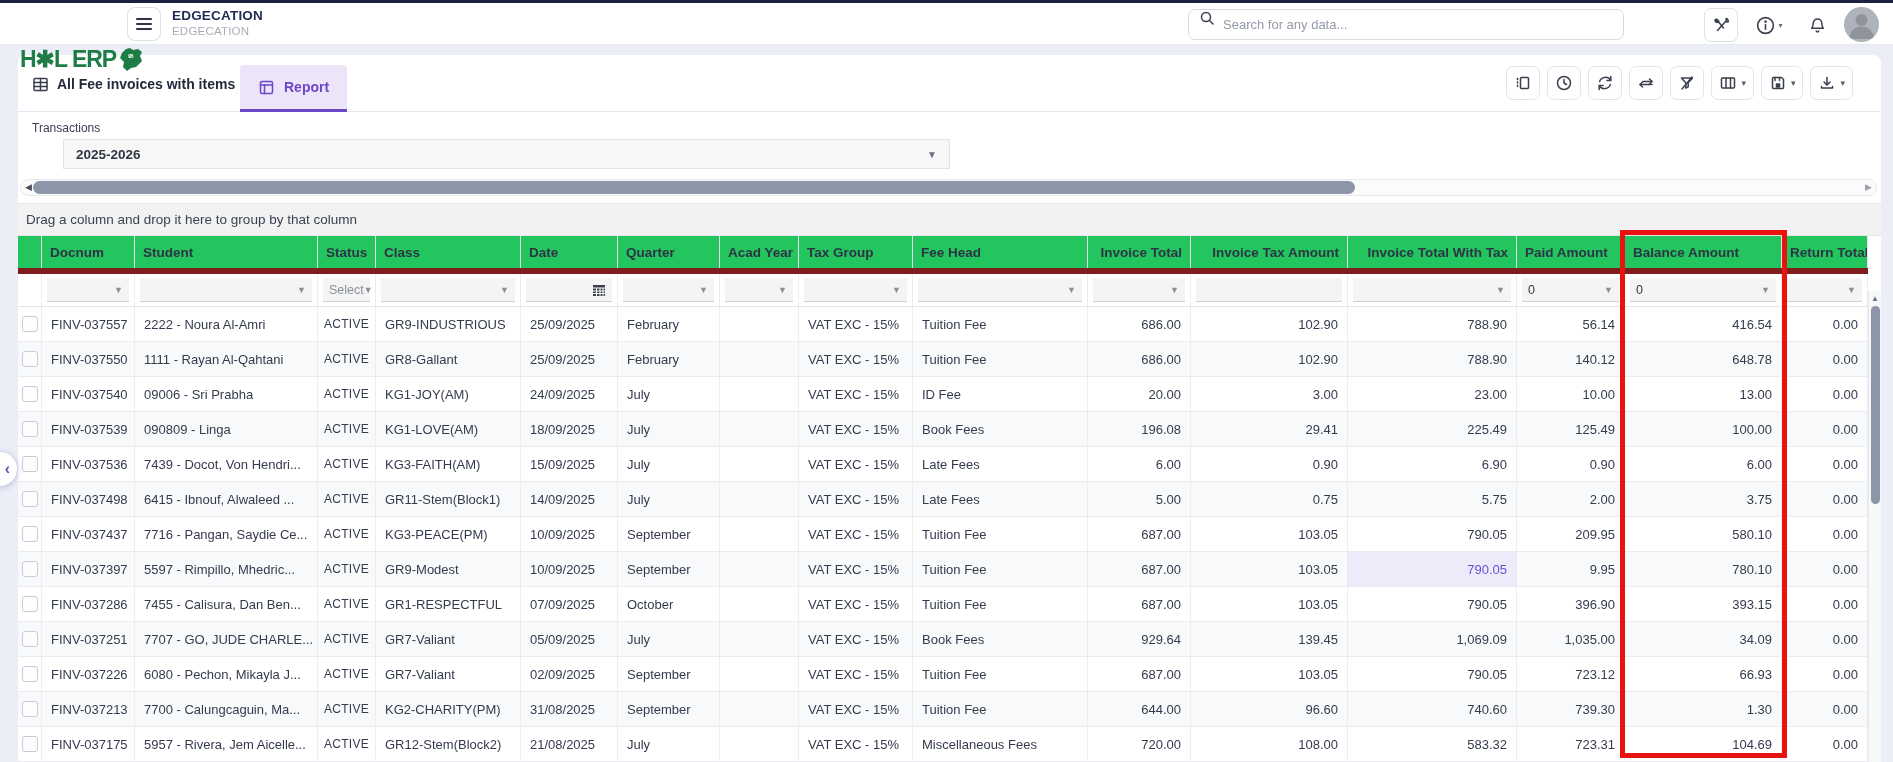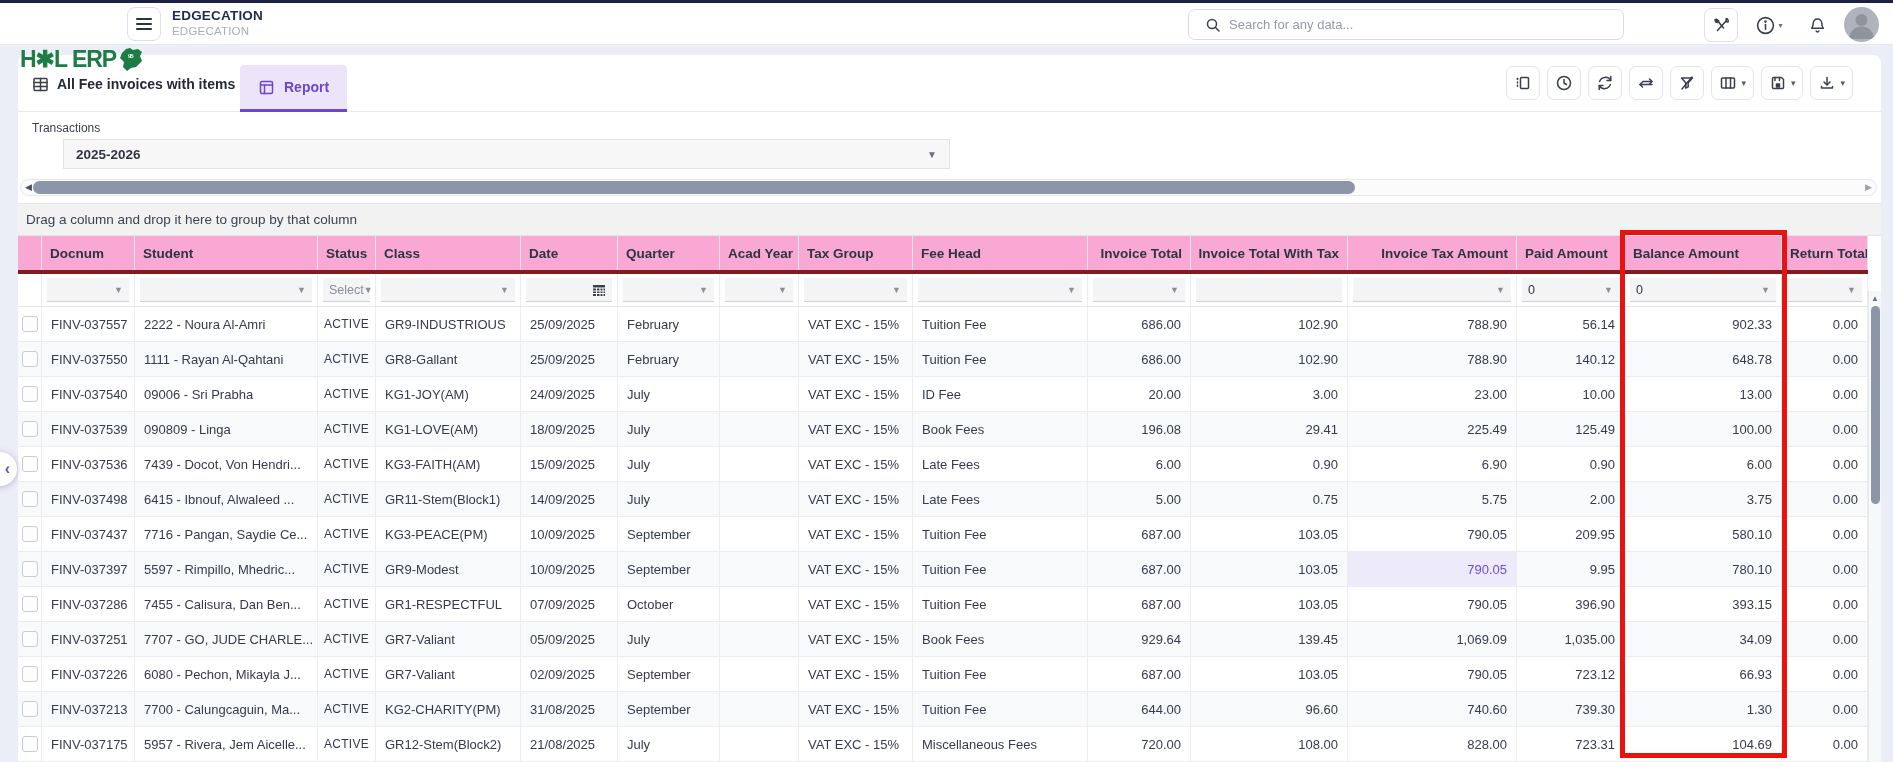--- a/index.html
+++ b/index.html
@@ -19,21 +19,21 @@
   .logo svg { vertical-align:-4px; margin-left:2px;}
   .hamburger { position:absolute; left:127px; top:4px; width:34px; height:34px; background:#fff;
                border:1px solid #dcdfe7; border-radius:8px; display:flex; flex-direction:column;
                justify-content:center; gap:3px; align-items:center; cursor:pointer;}
   .hamburger i { display:block; width:16px; height:2px; background:#2e3342; border-radius:1px;}
   .titleblock { position:absolute; left:172px; top:5px;}
   .titleblock .t1 { font-size:13.5px; font-weight:bold; color:#1f2b50; letter-spacing:.2px;}
   .titleblock .t2 { font-size:11.5px; color:#a7adb9; margin-top:2px; letter-spacing:.2px;}
   .searchbox { position:absolute; left:1188px; top:6px; width:436px; height:31px;
                border:1px solid #d8dbe3; border-radius:7px; background:#fff;
-               display:flex; align-items:center; padding:0 16px; gap:8px;}
+               display:flex; padding:0 10px; gap:8px;}
   .searchbox input { border:none; outline:none; flex:1; font-size:13px; color:#3a4050;
                      font-family:"Liberation Sans", sans-serif; background:transparent;}
   .searchbox input::placeholder { color:#939aa9;}
   .hdr-ico { position:absolute; top:5px; display:flex; align-items:center; justify-content:center; cursor:pointer;}
   .tools-btn { left:1704px; width:34px; height:34px; border:1px solid #dcdfe7; border-radius:7px; background:#fff;}
   .info-btn  { left:1752px; width:34px; height:34px;}
   .bell-btn  { left:1802px; width:30px; height:34px;}
   .avatar    { left:1844px; top:4px; width:35px; height:35px; border-radius:50%; background:#aeb3bc; overflow:hidden;}
   .mini-caret { font-size:8px; color:#6b7184; margin-left:2px;}
   
@@ -65,21 +65,21 @@
   .hscroll .rarr { position:absolute; right:4px; top:2px; font-size:9px; color:#9aa0ac;}
   .hscroll .thumb { position:absolute; left:12px; top:1px; width:1322px; height:13px;
                     background:#8d95a8; border-radius:7px; cursor:grab;}
   
   .grouphint { position:absolute; left:0; top:148px; width:100%; height:33px; background:#f2f2f3;
                border-top:1px solid #e7e7ea; border-bottom:1px solid #e3e4e8;
                display:flex; align-items:center; padding-left:8px; font-size:13.5px; color:#3c4254;}
   
   .grid { position:absolute; left:0; top:181px; width:1850px;}
   .tr { display:grid; grid-template-columns:var(--cols);}
-  .thead { height:38px; background:#f9a8d4; border-bottom:4px solid #7f1d1d;}
+  .thead { height:38px; background:#22c55e; border-bottom:6px solid #7f1d1d;}
   .th { display:flex; align-items:center; padding:0 8px; font-size:13.5px; font-weight:bold;
         color:#2e3445; border-right:1px solid #e6e6ea; white-space:nowrap; overflow:hidden; cursor:pointer;}
   .fr { height:33px; background:#fff; border-bottom:1px solid #e4e5e9;}
   .fc { position:relative; border-right:1px solid #ececef; padding:4px 5px; cursor:pointer;}
   .fbox { height:24px; background:#f4f4f5; border-bottom:1px solid #cfd1d6; display:flex;
           align-items:center; padding:0 6px; font-size:12.5px; color:#2f3542;}
   .fbox .ph { color:#8a8f9c;}
   .fbox .caret { margin-left:auto; font-size:9px; color:#8a8f9c;}
   .fbox .cal { margin-left:auto; display:flex;}
   .drow { height:35px; border-bottom:1px solid #eaebef; background:#fff;}
@@ -270,22 +270,22 @@
         <div class="th">Docnum</div>
         <div class="th">Student</div>
         <div class="th th-c">Status</div>
         <div class="th">Class</div>
         <div class="th">Date</div>
         <div class="th">Quarter</div>
         <div class="th">Acad Year</div>
         <div class="th">Tax Group</div>
         <div class="th">Fee Head</div>
         <div class="th th-r">Invoice Total</div>
+        <div class="th th-r">Invoice Tax Amount</div>
         <div class="th th-r">Invoice Total With Tax</div>
-        <div class="th th-r">Invoice Tax Amount</div>
         <div class="th">Paid Amount</div>
         <div class="th">Balance Amount</div>
         <div class="th">Return Total</div>
       </div>
       <div class="tr fr">
         <div class="fc"></div>
         <div class="fc">
           <div class="fbox">
             <span class="caret">▼</span>
           </div>
@@ -384,21 +384,21 @@
         <div class="td">GR9-INDUSTRIOUS</div>
         <div class="td">25/09/2025</div>
         <div class="td">February</div>
         <div class="td"></div>
         <div class="td">VAT EXC - 15%</div>
         <div class="td">Tuition Fee</div>
         <div class="td num">686.00</div>
         <div class="td num">102.90</div>
         <div class="td num">788.90</div>
         <div class="td num">56.14</div>
-        <div class="td num">902.33</div>
+        <div class="td num">416.54</div>
         <div class="td num">0.00</div>
       </div>
       <div class="tr drow alt">
         <div class="cbcell">
           <div class="cb"></div>
         </div>
         <div class="td">FINV-037550</div>
         <div class="td">1111 - Rayan Al-Qahtani</div>
         <div class="td ctr">ACTIVE</div>
         <div class="td">GR8-Gallant</div>
@@ -622,21 +622,21 @@
         <div class="td">5957 - Rivera, Jem Aicelle...</div>
         <div class="td ctr">ACTIVE</div>
         <div class="td">GR12-Stem(Block2)</div>
         <div class="td">21/08/2025</div>
         <div class="td">July</div>
         <div class="td"></div>
         <div class="td">VAT EXC - 15%</div>
         <div class="td">Miscellaneous Fees</div>
         <div class="td num">720.00</div>
         <div class="td num">108.00</div>
-        <div class="td num">828.00</div>
+        <div class="td num">583.32</div>
         <div class="td num">723.31</div>
         <div class="td num">104.69</div>
         <div class="td num">0.00</div>
       </div>
     </div>
 
   <div class="vscroll">
     <span class="uarr">▲</span>
     <div class="thumb"></div>
   </div>

